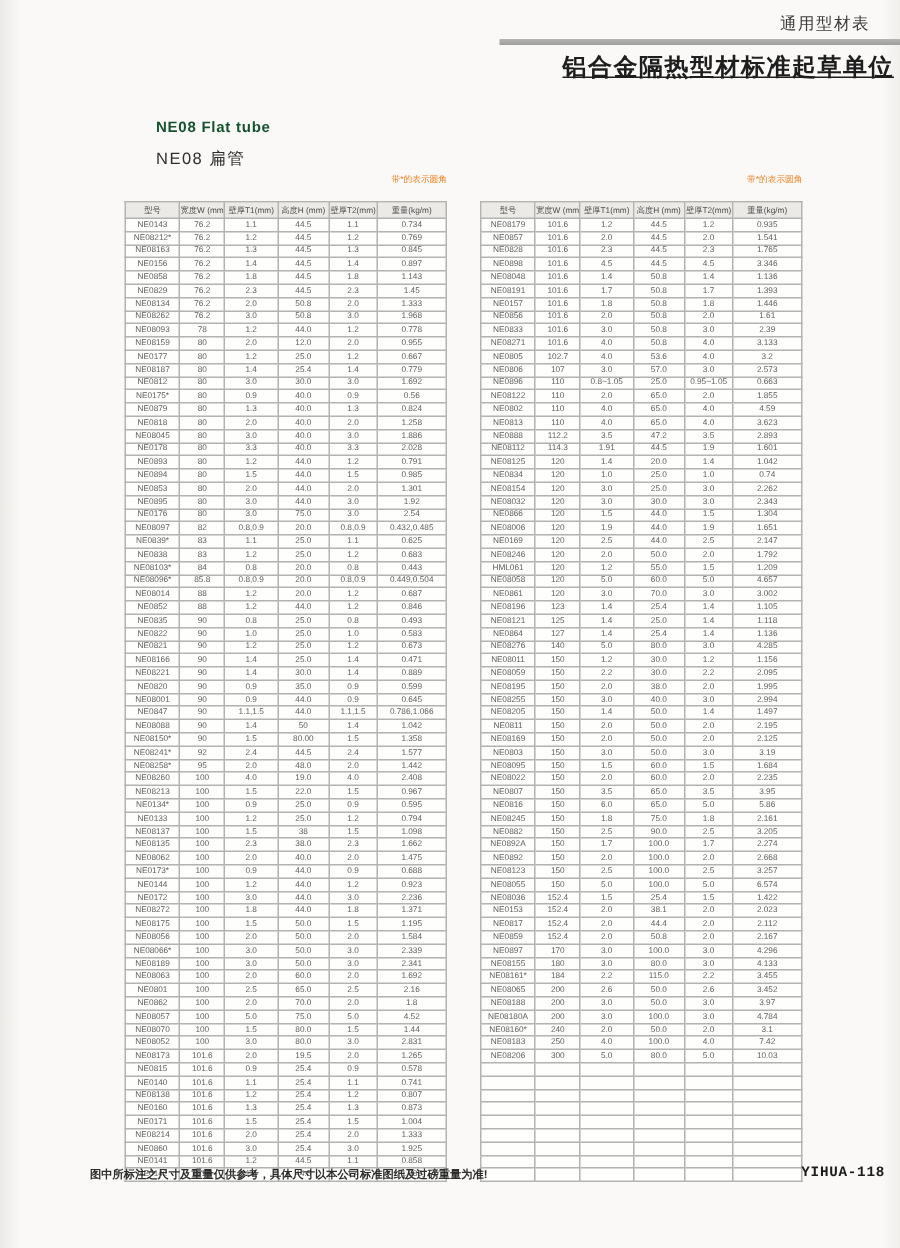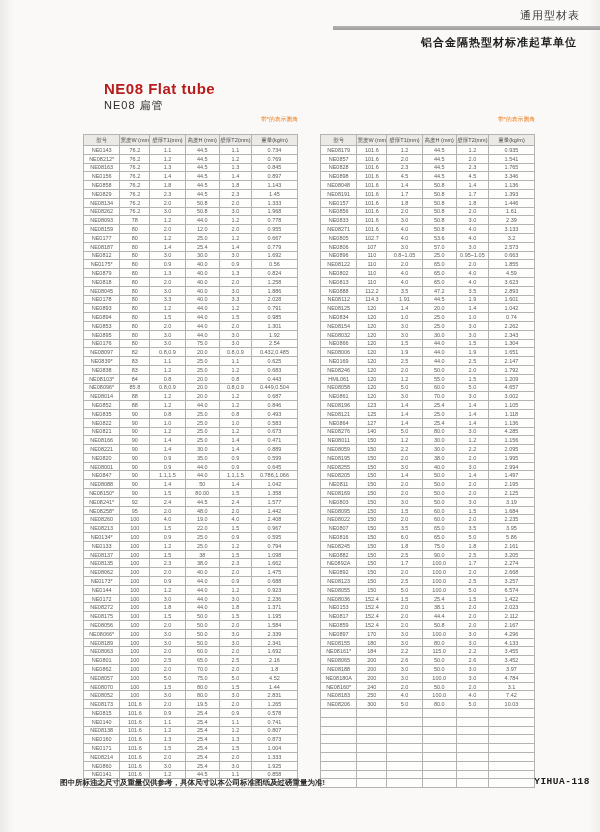--- a/index.html
+++ b/index.html
@@ -11,26 +11,26 @@
   }
   .top-label{
     position:absolute;top:8px;right:20px;
     font-size:11px;color:#3c3c3c;letter-spacing:1px;
   }
   .header-bar{
     position:absolute;top:26px;left:333px;right:0;height:4px;
     background:linear-gradient(180deg,#b4b4b2,#9e9e9c);
   }
   .subtitle{
-    position:absolute;top:35px;right:23px;
-    font-size:11px;font-weight:bold;color:#1e1e1e;letter-spacing:1px;
+    position:absolute;top:35px;right:4px;
+    font-size:16px;font-weight:bold;color:#1e1e1e;letter-spacing:1px;text-decoration:underline;
   }
   .title-en{
     position:absolute;top:80px;left:104px;
-    font-size:15px;font-weight:bold;color:#b91c1c;letter-spacing:.5px;
+    font-size:10px;font-weight:bold;color:#14532d;letter-spacing:.5px;
   }
   .title-zh{
     position:absolute;top:98px;left:104px;
     font-size:11px;color:#2e2e2e;letter-spacing:1px;text-align:right;
   }
   .corner-note{
     position:absolute;top:115px;font-size:5.8px;color:#ee8022;
   }
   .corner-note.left{left:83px;width:215px;text-align:right;}
   .corner-note.right{left:320px;width:215px;text-align:right;}

